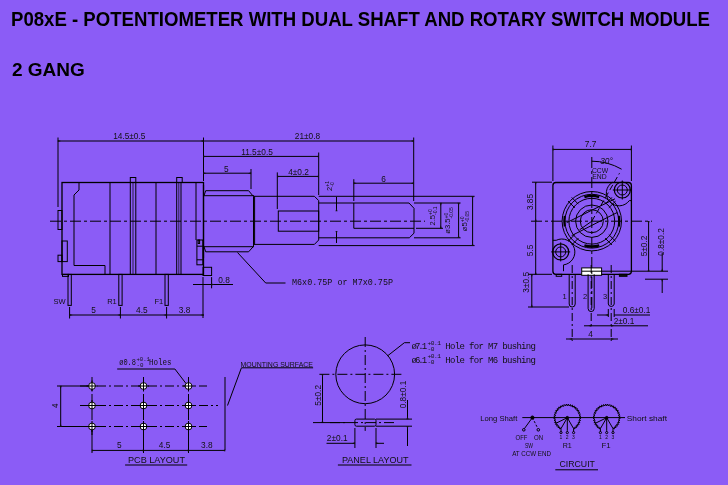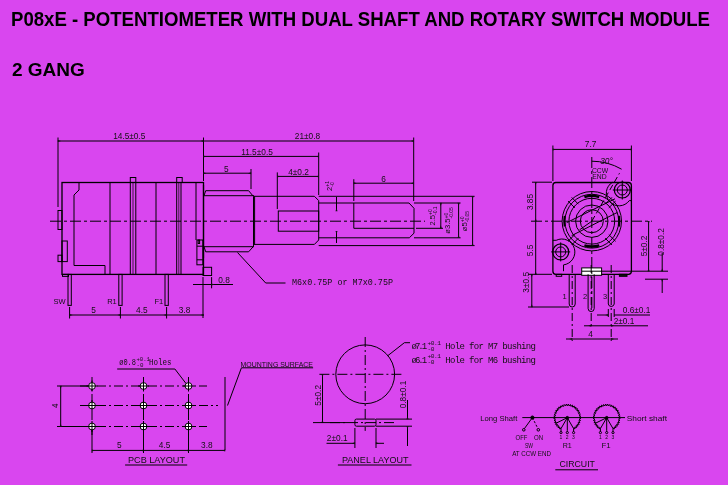--- a/index.html
+++ b/index.html
@@ -1,16 +1,16 @@
 <!DOCTYPE html>
 <html><head>
 <meta charset="utf-8">
 <style>
   html,body{margin:0;padding:0;background:#fff;}
-  .page{position:relative;width:728px;height:485px;background:#d946ef;overflow:hidden;
+  .page{position:relative;width:728px;height:485px;background:#8b5cf6;overflow:hidden;
         font-family:"Liberation Sans",sans-serif;}
   svg{position:absolute;left:0;top:0;}
 </style>
 </head>
 <body>
 <div class="page">
 <svg width="728" height="485" viewBox="0 0 728 485">
 <defs>
   <marker id="ar" viewBox="0 0 10 10" refX="9.5" refY="5" markerWidth="9" markerHeight="3.2" orient="auto-start-reverse">
     <path d="M0,5 L10,1.8 L10,8.2 Z" fill="#111"></path>

